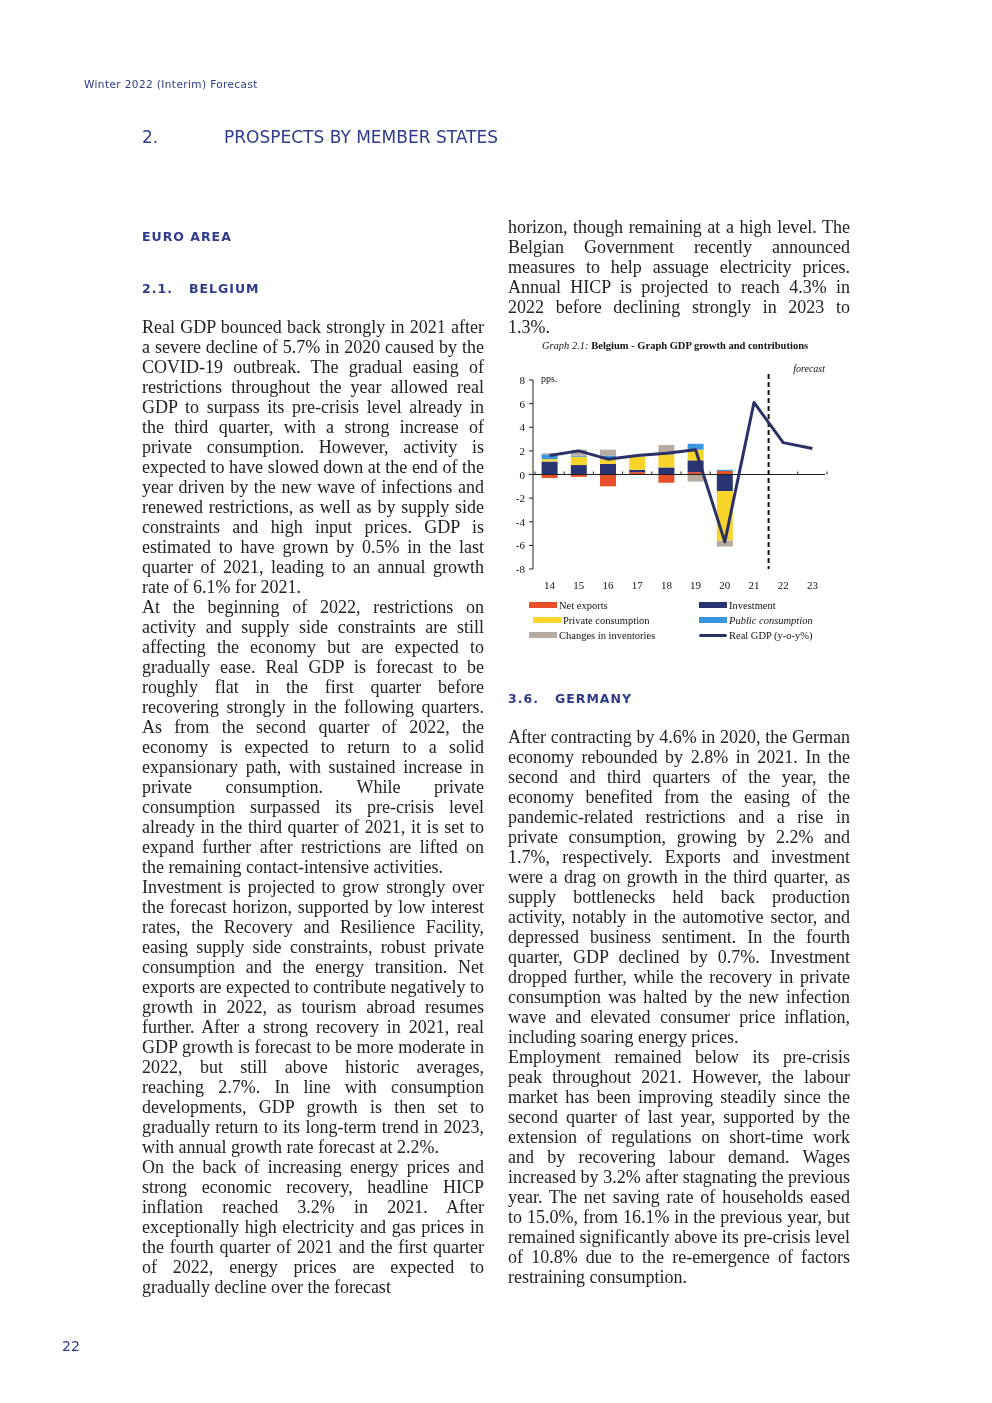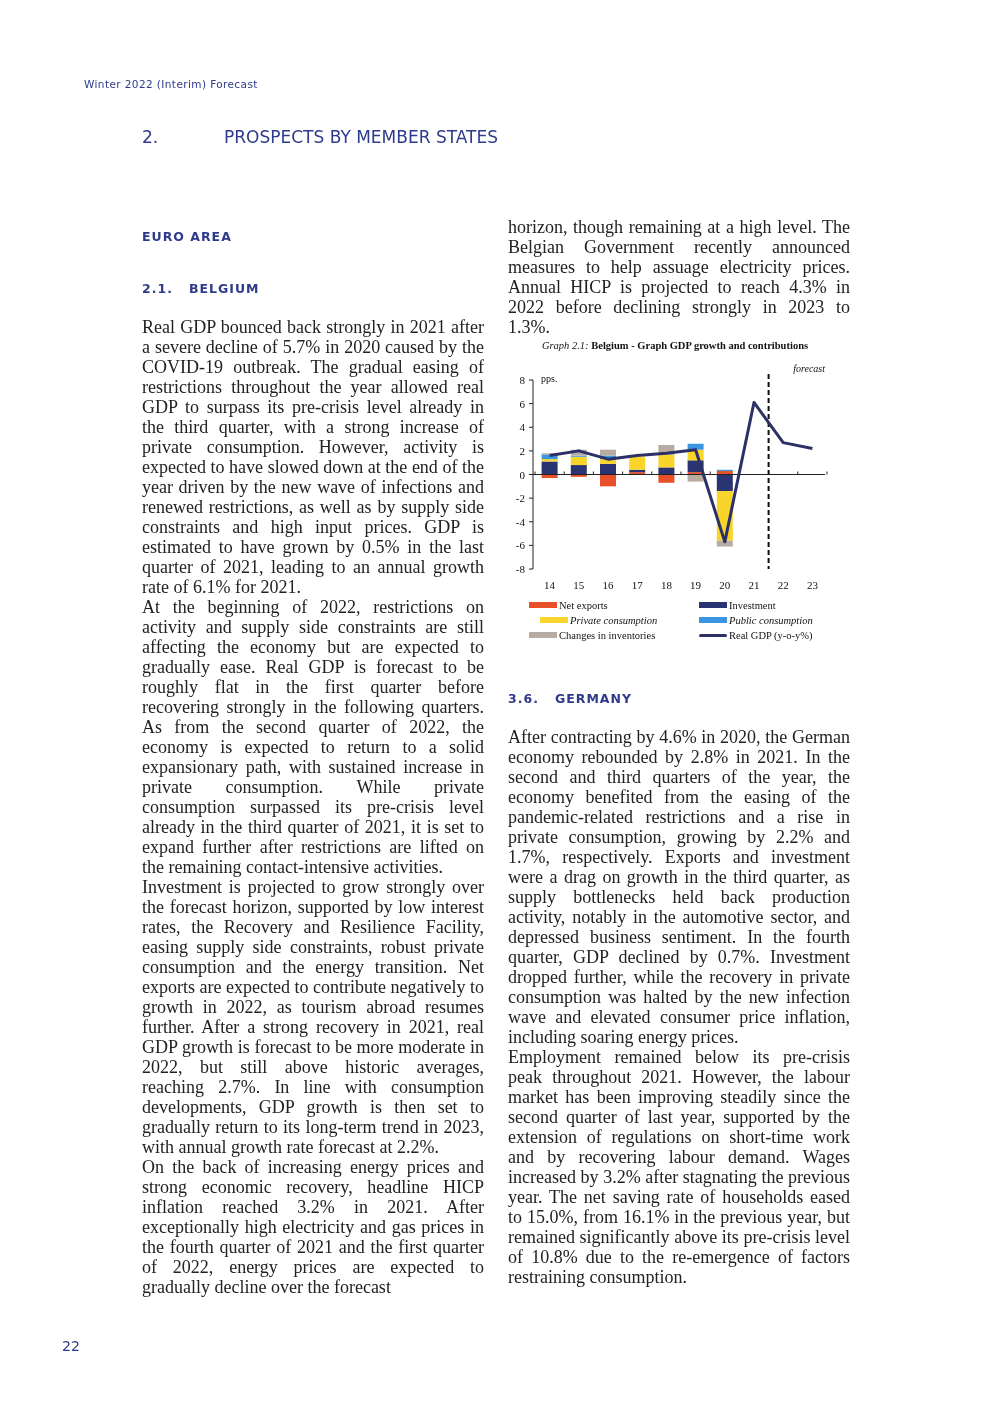--- a/index.html
+++ b/index.html
@@ -128,21 +128,21 @@
     </svg>
   <div class="legend" id="legend">
       <div class="leg-item" style="left: 0px; top: 0px;">
         <span class="leg-sw" style="background: rgb(232, 80, 42);"></span>
         <span>Net exports</span>
       </div>
       <div class="leg-item" style="left: 170px; top: 0px;">
         <span class="leg-sw" style="background: rgb(43, 52, 114);"></span>
         <span>Investment</span>
       </div>
-      <div class="leg-item" style="left: 11px; top: 15px; font-style: italic;">
+      <div class="leg-item" style="left: 4px; top: 15px;">
         <span class="leg-sw" style="background: rgb(249, 212, 42);"></span>
         <span>Private consumption</span>
       </div>
       <div class="leg-item" style="left: 170px; top: 15px; font-style: italic;">
         <span class="leg-sw" style="background: rgb(58, 150, 224);"></span>
         <span>Public consumption</span>
       </div>
       <div class="leg-item" style="left: 0px; top: 30px;">
         <span class="leg-sw" style="background: rgb(184, 172, 162);"></span>
         <span>Changes in inventories</span>

